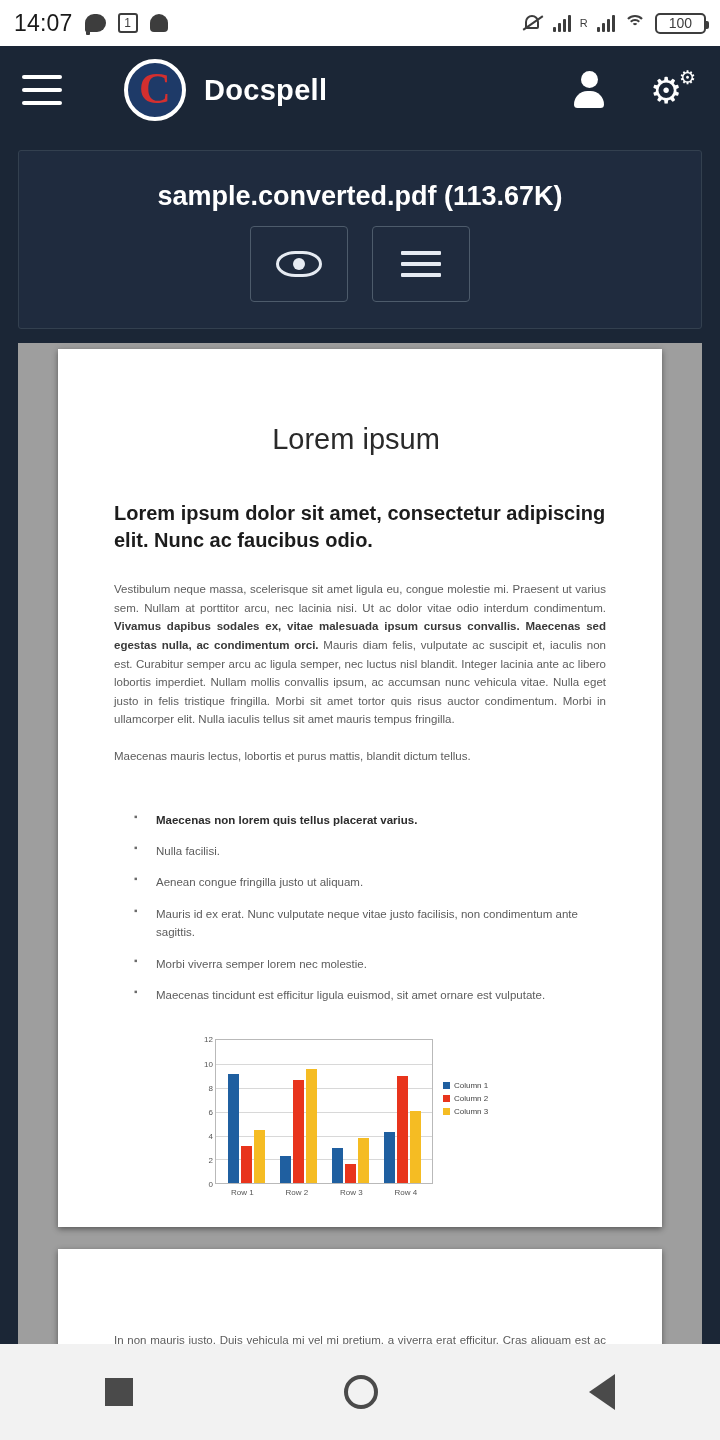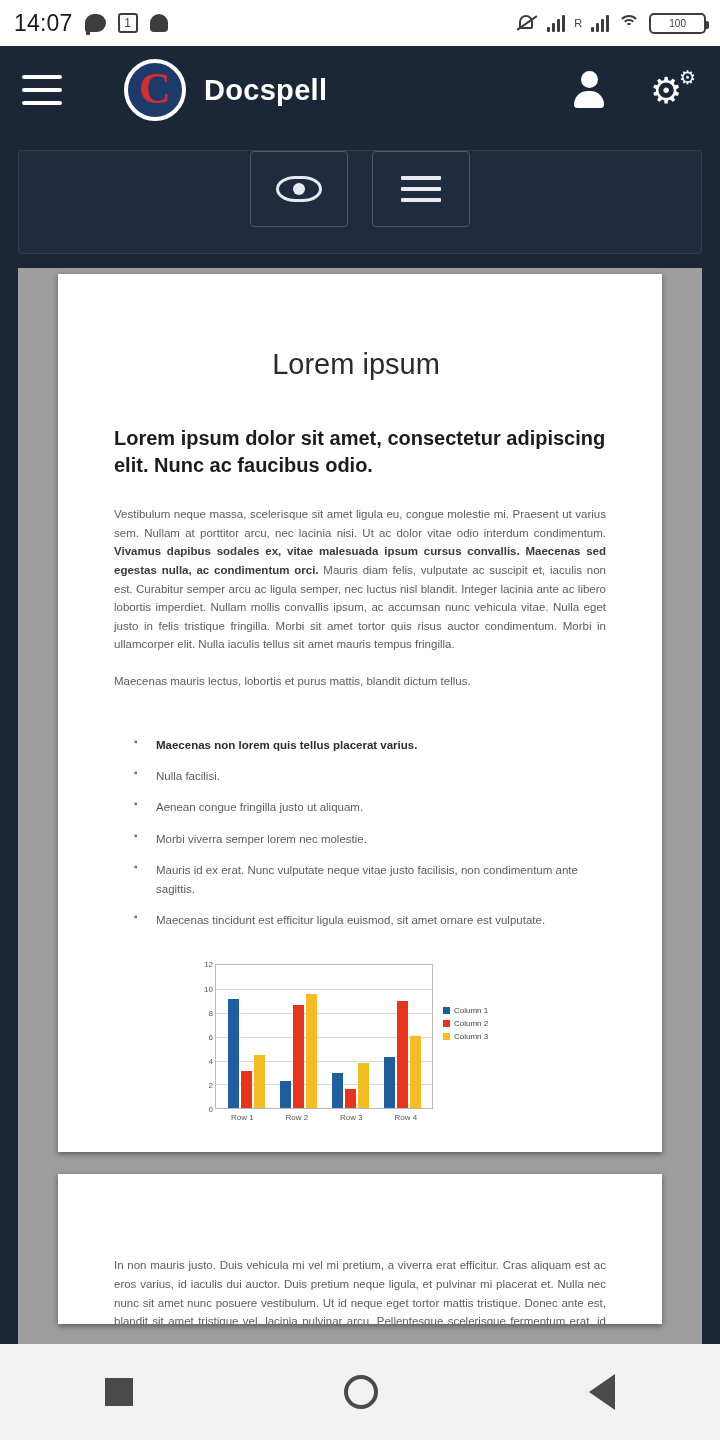--- a/index.html
+++ b/index.html
@@ -49,22 +49,22 @@
   .mute-bell .slash { position: absolute; left: -1px; top: 9px; width: 24px; height: 2px; background: #3d3d3d; transform: rotate(-35deg); }
   .wifi {
     width: 22px; height: 17px; position: relative; overflow: hidden;
   }
   .wifi span { position: absolute; border: 2.5px solid #3d3d3d; border-bottom-color: transparent; border-left-color: transparent; border-right-color: transparent; border-radius: 50%; left: 50%; transform: translateX(-50%); }
   .wifi .w1 { width: 22px; height: 22px; top: 0; }
   .wifi .w2 { width: 14px; height: 14px; top: 4px; }
   .wifi .w3 { width: 6px; height: 6px; top: 8px; }
   .battery {
     min-width: 40px; height: 21px; border: 2px solid #3d3d3d; border-radius: 5px;
-    font-size: 10px; color: #3d3d3d; display: flex; align-items: center; justify-content: center;
-    padding: 0 18px; position: relative;
+    font-size: 14px; color: #3d3d3d; display: flex; align-items: center; justify-content: center;
+    padding: 0 12px; position: relative;
   }
   .battery::after { content: ""; position: absolute; right: -5px; top: 6px; width: 3px; height: 8px; background: #3d3d3d; border-radius: 0 2px 2px 0; }
 
   
   .appbar {
     background: #1b2636; height: 88px; flex: 0 0 88px;
     display: flex; align-items: center; padding: 0 22px; color: #fff;
   }
   .hamburger { width: 40px; height: 30px; display: flex; flex-direction: column; justify-content: space-between; cursor: pointer; }
   .hamburger i { display: block; height: 4px; background: #fff; border-radius: 2px; }
@@ -213,20 +213,21 @@
           <span class="body"></span>
         </div>
       <div class="gear-wrap">
         <span class="gear big">⚙</span>
           <span class="gear small">⚙</span>
       </div>
     </div>
   </div>
 
   <div class="doc-panel">
+    <div class="doc-title">sample.converted.pdf (113.67K)</div>
     <div class="doc-actions">
       <div class="doc-btn">
         <span class="eye"></span>
       </div>
       <div class="doc-btn">
         <span class="bars">
             <i></i>
             <i></i>
             <i></i>
           </span>
@@ -238,22 +239,22 @@
 
     <div class="page">
       <div class="pg-h1">Lorem ipsum</div>
       <div class="pg-h2">Lorem ipsum dolor sit amet, consectetur adipiscing elit. Nunc ac faucibus odio.</div>
       <p class="pg-p"><span>Vestibulum neque massa, scelerisque sit amet ligula eu, congue molestie mi. Praesent ut varius sem. Nullam at porttitor arcu, nec lacinia nisi. Ut ac dolor vitae odio interdum condimentum. </span><b>Vivamus dapibus sodales ex, vitae malesuada ipsum cursus convallis. Maecenas sed egestas nulla, ac condimentum orci.</b><span> Mauris diam felis, vulputate ac suscipit et, iaculis non est. Curabitur semper arcu ac ligula semper, nec luctus nisl blandit. Integer lacinia ante ac libero lobortis imperdiet. Nullam mollis convallis ipsum, ac accumsan nunc vehicula vitae. Nulla eget justo in felis tristique fringilla. Morbi sit amet tortor quis risus auctor condimentum. Morbi in ullamcorper elit. Nulla iaculis tellus sit amet mauris tempus fringilla.</span></p>
       <p class="pg-p tight">Maecenas mauris lectus, lobortis et purus mattis, blandit dictum tellus.</p>
       <ul class="pg-list">
         <li class="bold">Maecenas non lorem quis tellus placerat varius.</li>
         <li>Nulla facilisi.</li>
         <li class="u">Aenean congue fringilla justo ut aliquam.</li>
+        <li>Mauris id ex erat. Nunc vulputate neque vitae justo facilisis, non condimentum ante sagittis.</li>
         <li>Morbi viverra semper lorem nec molestie.</li>
-        <li>Mauris id ex erat. Nunc vulputate neque vitae justo facilisis, non condimentum ante sagittis.</li>
         <li>Maecenas tincidunt est efficitur ligula euismod, sit amet ornare est vulputate.</li>
       </ul>
 
       <div class="chart-wrap">
         <div class="chart">
           <div class="chart-core">
             <div class="y-axis">
               <span style="top:0%">12</span>
               <span style="top:16.7%">10</span>
               <span style="top:33.3%">8</span>

